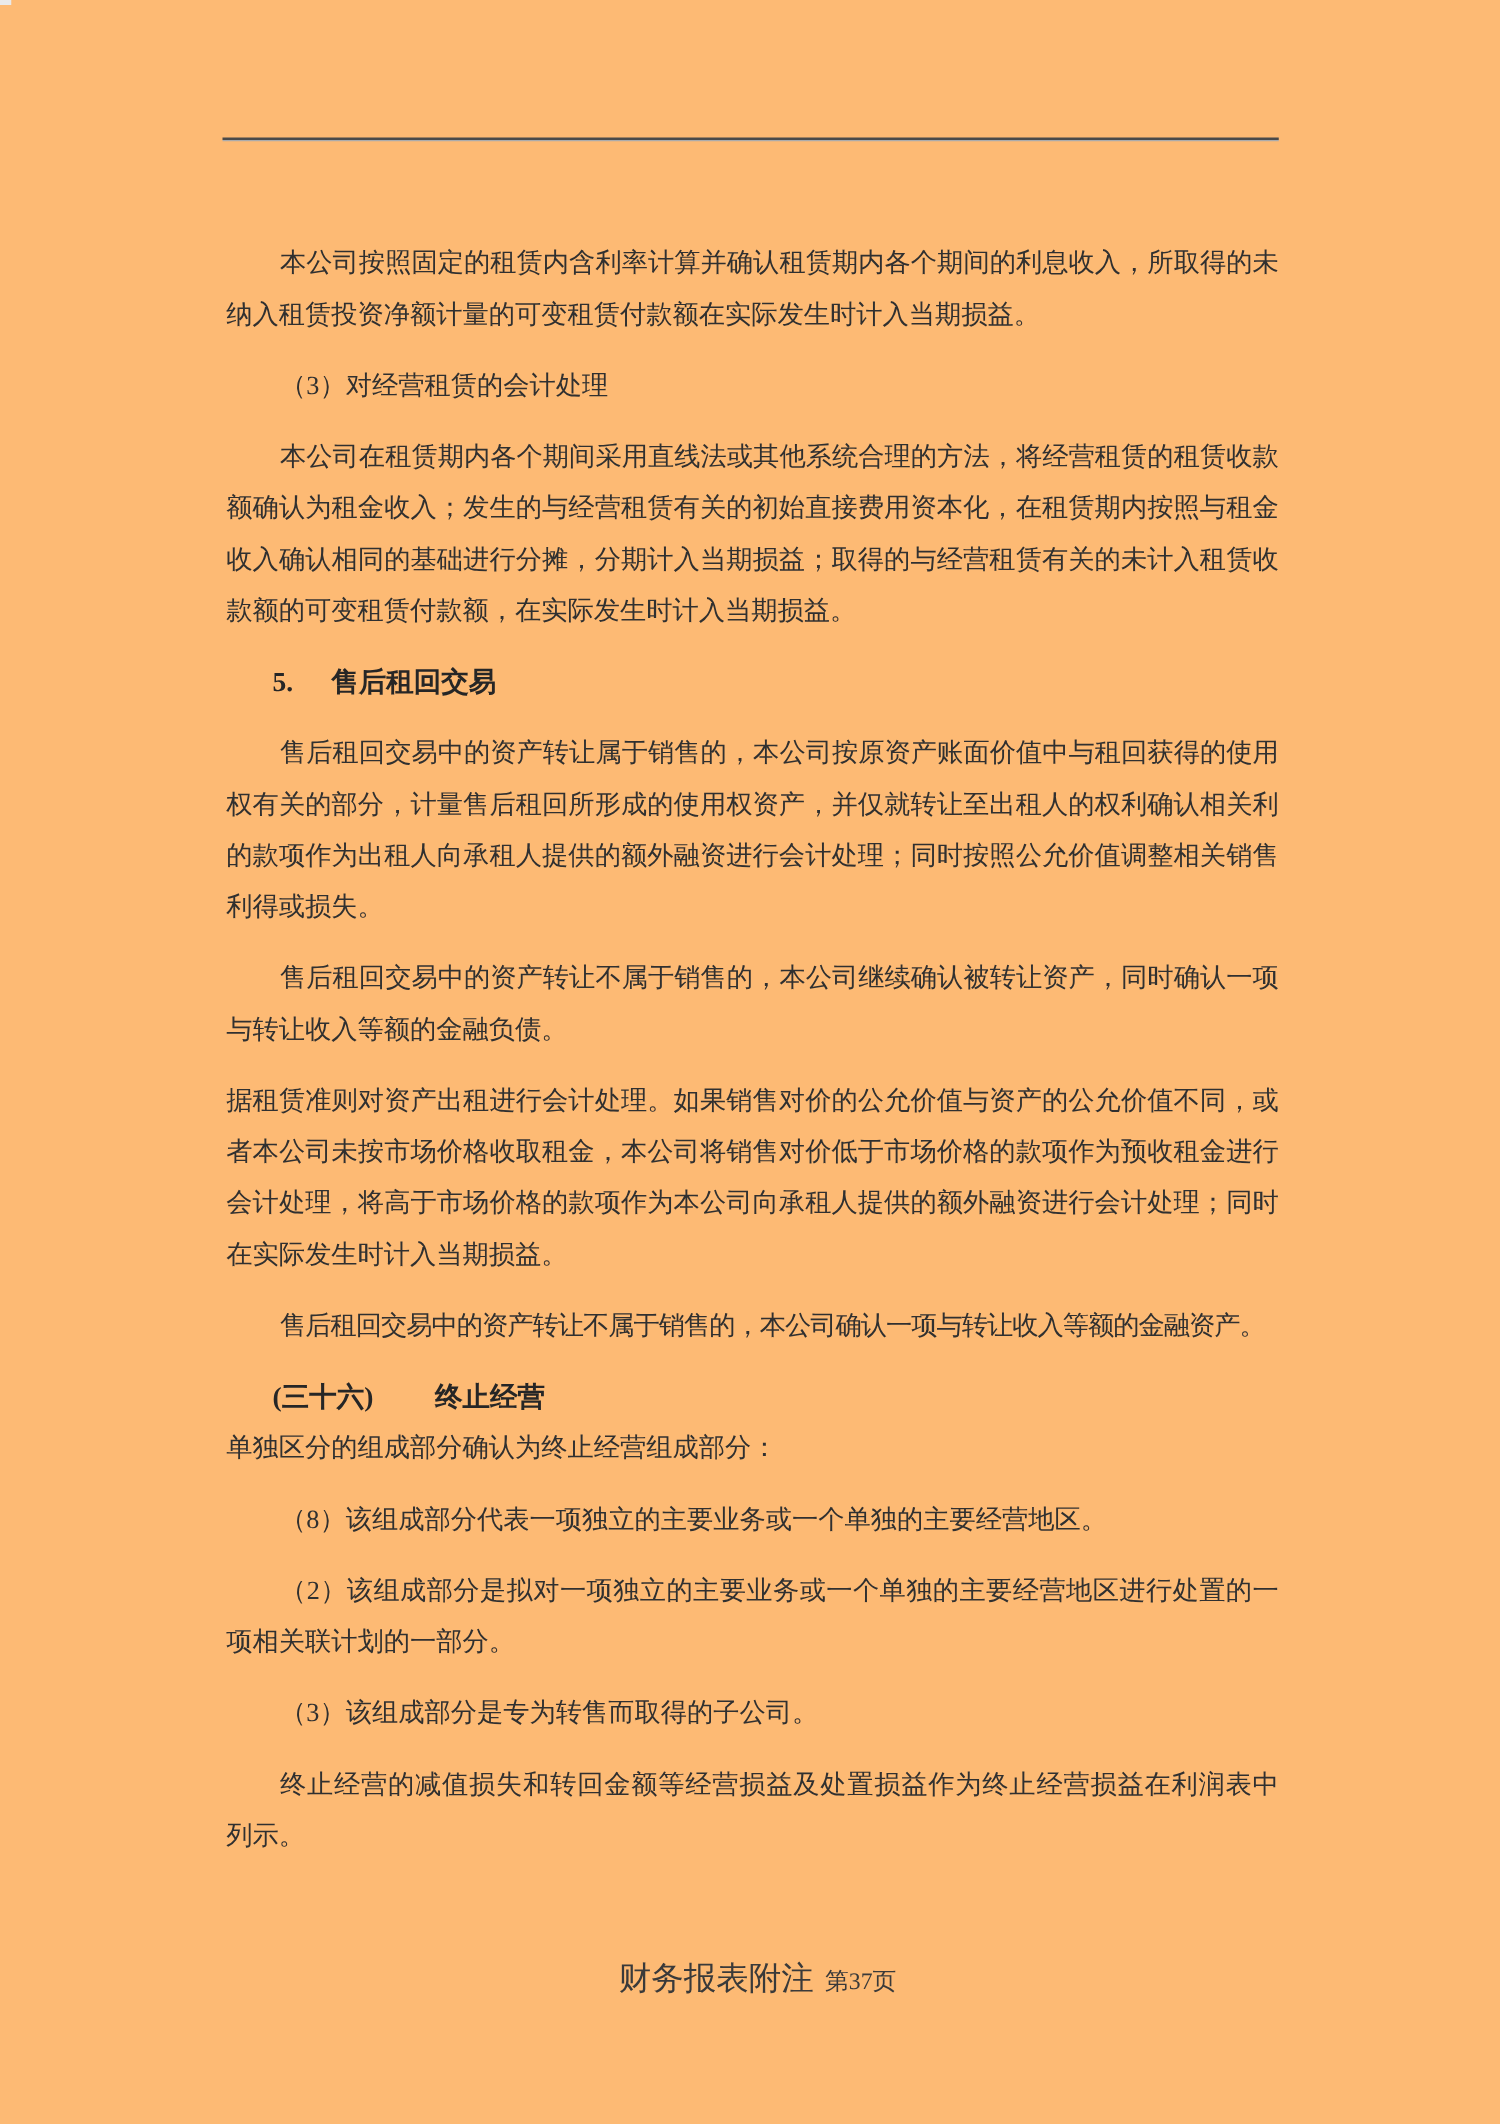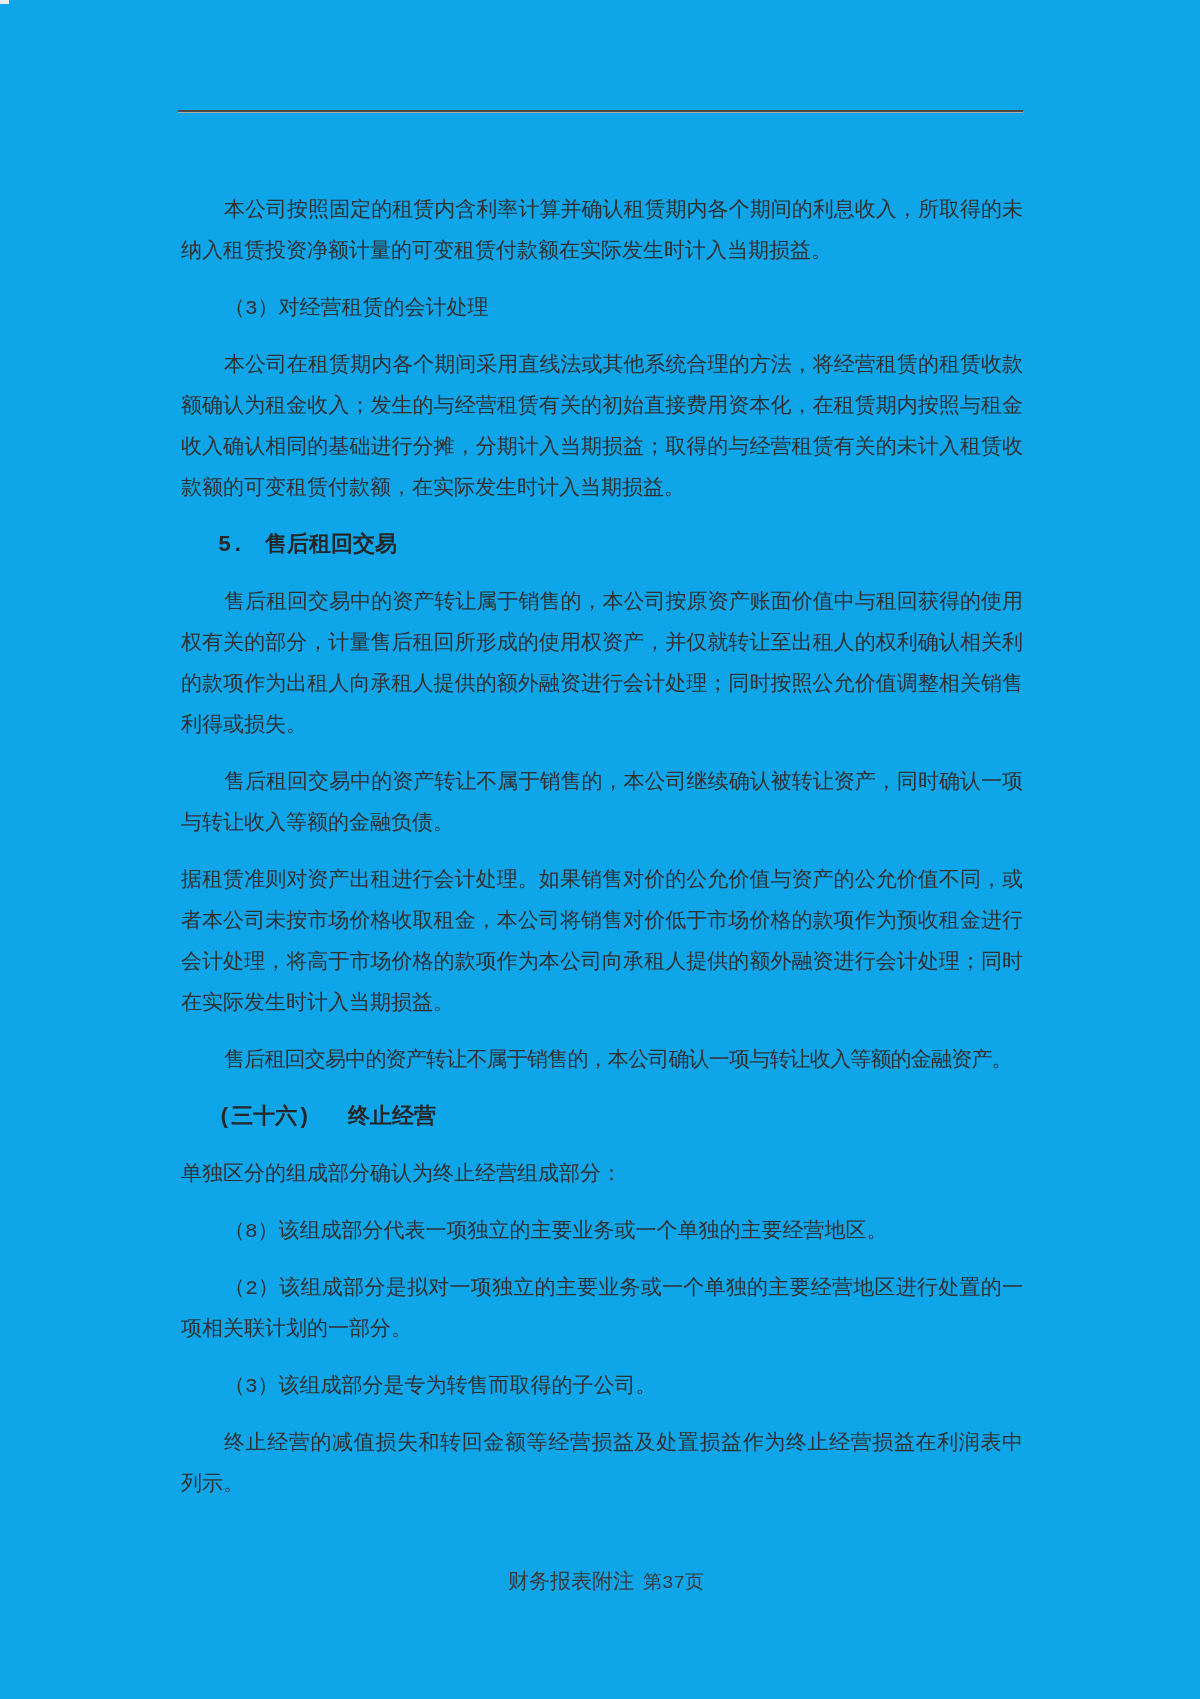--- a/index.html
+++ b/index.html
@@ -1,20 +1,20 @@
 <!DOCTYPE html>
 <html><head>
 <meta charset="utf-8">
 <style>
   html,body{margin:0;padding:0;background:#ffffff;}
   .page{
     position:relative;
     width:1200px;height:1699px;
-    background:#0ea5e9;
-    font-family:Liberation Mono, monospace;
+    background:#fdba74;
+    font-family:Liberation Serif, serif;
     color:#303030;
     overflow:hidden;
   }
   .corner-artifact{position:absolute;left:0;top:0;width:9px;height:4px;background:#eaeaea;}
   .rule{
     position:absolute;left:178px;top:110px;width:845px;height:0;
     border-top:2px solid #4a4a4a;border-bottom:1px solid #ababab;
   }
   .content{
     position:absolute;left:181px;top:190px;width:842px;
@@ -26,29 +26,29 @@
     text-justify:inter-character;
     white-space:normal;
   }
   .fl{padding-left:43px;}
   .ll{text-align-last:auto;}
   .tight{letter-spacing:-0.8px;white-space:nowrap;text-align-last:auto;}
   .h{
     padding-left:37px;font-weight:bold;font-size:22px;line-height:41px;
     margin:16px 0 16px 0;color:#262626;
   }
-  .h.h36{margin-bottom:16px;}
+  .h.h36{margin-bottom:0;}
   .hnum{display:inline-block;}
   .n5{width:47px;}
   .n36{width:130px;}
   .footer{
     position:absolute;left:0;top:1562px;width:1200px;
     text-align:center;line-height:41px;color:#3a3a3a;
   }
-  .ftitle{font-size:21px;margin-left:12px;}
+  .ftitle{font-size:26px;margin-left:12px;}
   .fpage{font-size:19px;margin-left:9px;}
 </style>
 </head>
 <body>
 
 <div class="page">
   <div class="corner-artifact"></div>
   <div class="rule"></div>
 
   <div class="content">

